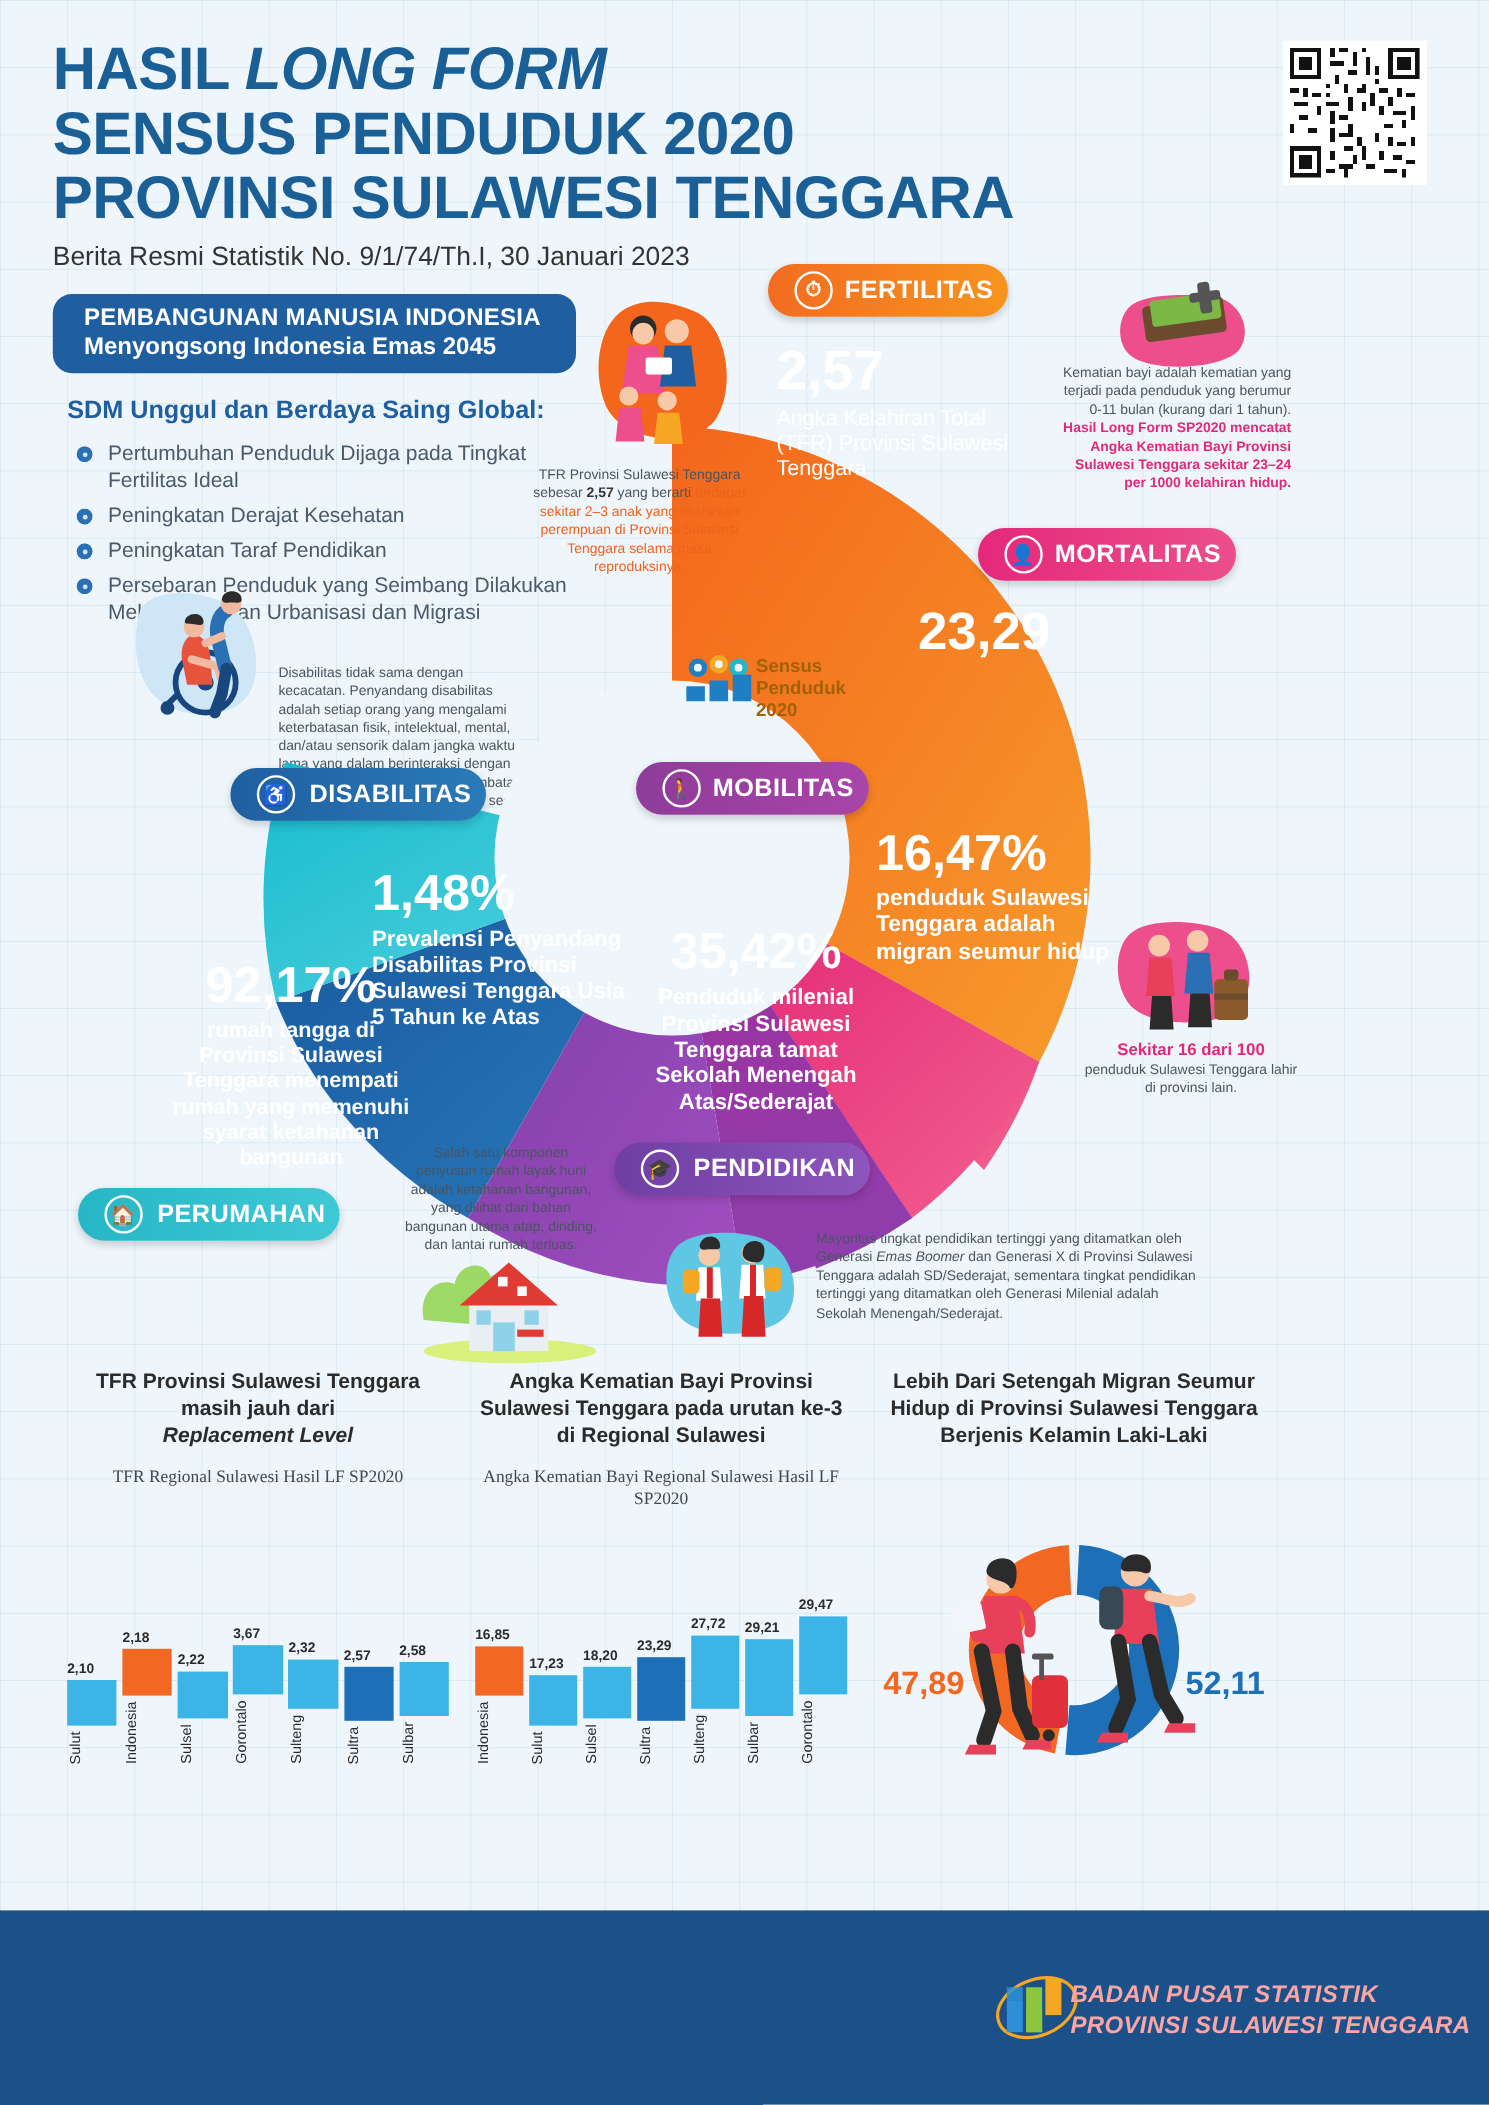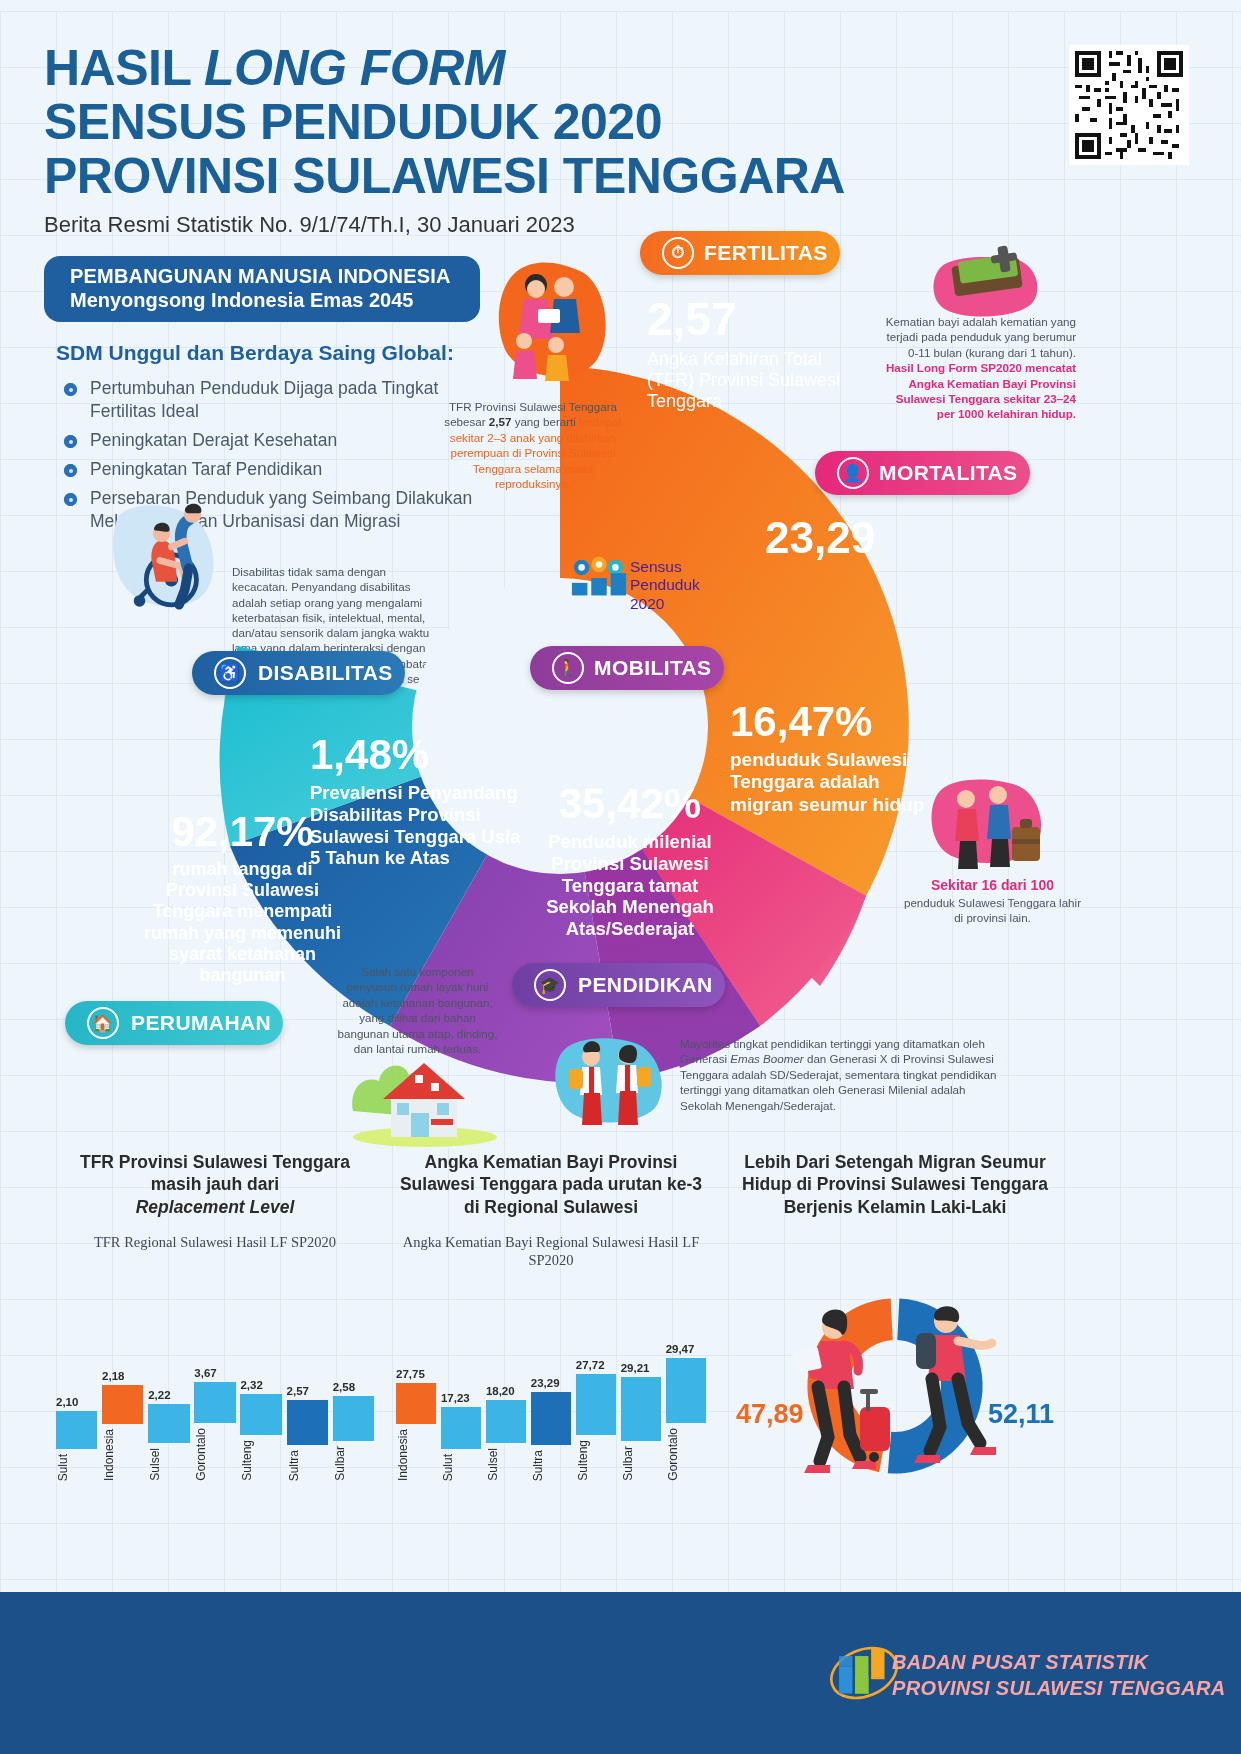--- a/index.html
+++ b/index.html
@@ -11,21 +11,21 @@
   }
   
   .grid{
     position:absolute; inset:0;
     background-image:
       linear-gradient(to right, rgba(150,190,215,.22) 1px, transparent 1px),
       linear-gradient(to bottom, rgba(150,190,215,.22) 1px, transparent 1px);
     background-size:56px 56px;
     pointer-events:none;
   }
-  .page{position:absolute; inset:0;margin-top:11px;}
+  .page{position:absolute; inset:0;}
 
   
   .title{ position:absolute; left:44px; top:30px; width:960px; }
   .title h1{
     color:#1a5f96; font-weight:bold; font-size:50px; line-height:1.08;
     letter-spacing:-.5px;
   }
   .title h1 .it{ font-style:italic; }
   .subtitle{ color:#333; font-size:22px; margin-top:9px; }
 
@@ -60,22 +60,22 @@
              font-size:11.6px; color:#4b5560; line-height:1.32; }
 
   
   .wheel{ position:absolute; left:100px; top:480px; width:135px; height:135px;}
 
   
   .ring{ position:absolute; left:60px; top:215px; width:1000px; height:1000px;}
 
   
   .sp-logo{ position:absolute; left:570px; top:545px; width:150px; height:70px;}
-  .sp-logo .txt{ position:absolute; left:60px; top:2px; color:#4c1d95;
-                 font-weight:normal; font-size:15.5px; line-height:1.18;}
+  .sp-logo .txt{ position:absolute; left:60px; top:2px; color:#a16207;
+                 font-weight:bold; font-size:15.5px; line-height:1.18;}
 
   
   .pill{ position:absolute; display:flex; align-items:center; gap:10px;
          border-radius:26px; height:44px; padding:0 12px 0 22px; color:#fff;
          font-weight:bold; font-size:21px; letter-spacing:.4px;
          box-shadow:0 3px 7px rgba(0,0,0,.18);}
   .pill .ico{ width:32px;height:32px;border-radius:50%;
               border:2.5px solid #fff; display:flex;align-items:center;
               justify-content:center; font-size:17px;}
   .pill.left .ico{order:-1; margin-right:2px;}
@@ -517,21 +517,21 @@
           <div class="barlab">Sulbar</div>
         </div>
       </div>
   </div>
 
   <div class="chart" id="chart2" style="height:330px">
     <h3>Angka Kematian Bayi Provinsi Sulawesi Tenggara pada urutan ke-3 di Regional Sulawesi</h3>
     <div class="sub">Angka Kematian Bayi Regional Sulawesi Hasil LF SP2020</div>
     <div class="bars" id="bars2">
         <div class="barcol">
-          <div class="barval">27,75</div>
+          <div class="barval">16,85</div>
           <div class="bar" style="height: 40.6469px; background: rgb(242, 103, 34);"></div>
           <div class="barlab">Indonesia</div>
         </div>
         <div class="barcol">
           <div class="barval">17,23</div>
           <div class="bar" style="height: 41.3831px; background: rgb(60, 180, 229);"></div>
           <div class="barlab">Sulut</div>
         </div>
         <div class="barcol">
           <div class="barval">18,20</div>

